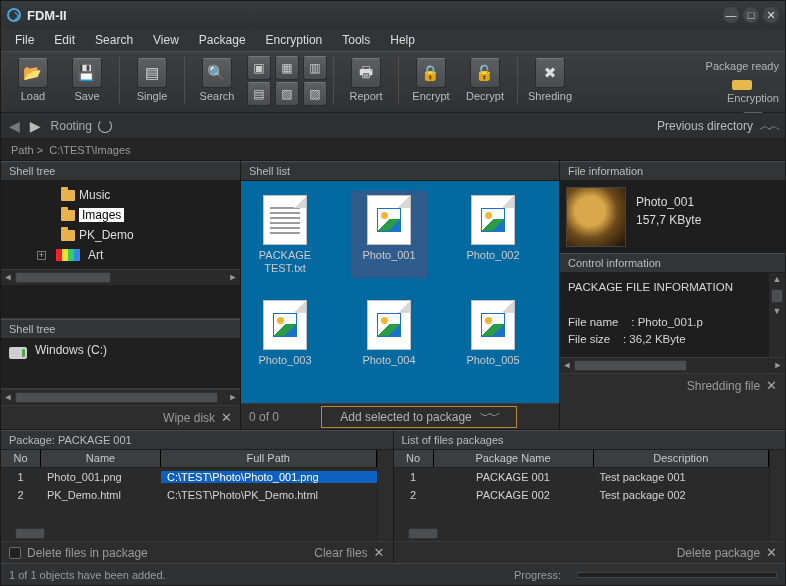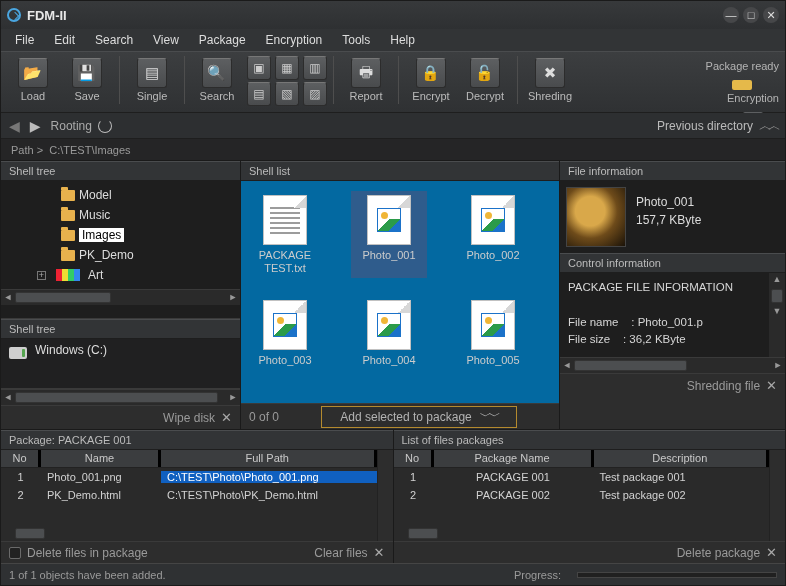--- a/index.html
+++ b/index.html
@@ -98,21 +98,21 @@
 .scroll-v{width:16px;position:absolute;right:0;top:0;bottom:0;background:#2a2a2a;}
 .scroll-v .arrT,.scroll-v .arrB{height:14px;text-align:center;color:#999;font-size:9px;line-height:13px;}
 .scroll-v .vthumb{margin:2px;background:#4c4e50;border:1px solid #333;border-radius:2px;height:14px;}
 .right-footer{height:24px;background:#2d2d2d;display:flex;align-items:center;justify-content:flex-end;padding:0 8px;gap:6px;color:#9a9a9a;border-top:1px solid #3a3a3a;}
 
 
 .bottom{height:134px;display:flex;border-top:1px solid #1a1a1a;}
 .botpanel{flex:1;display:flex;flex-direction:column;overflow:hidden;}
 .botpanel + .botpanel{border-left:1px solid #1a1a1a;}
 .grid-head{display:flex;background:#3b3d3f;height:18px;color:#c9c9c9;font-size:11px;border-bottom:1px solid #222;}
-.grid-head div{border-right:3px solid #000000;padding:2px 4px;text-align:center;}
+.grid-head div{border-right:1px solid #000000;padding:2px 4px;text-align:center;}
 .grid-body{background:#2a2a2a;flex:1;overflow:hidden;}
 .gr{display:flex;height:18px;align-items:center;color:#d2d2d2;font-size:11px;}
 .gr div{padding:0 6px;border-right:1px solid transparent;white-space:nowrap;overflow:hidden;text-align:left;}
 .gr .c1{text-align:center;}
 .cell-sel{background:#1060c0;color:#fff;}
 .grid-scroll-v{width:16px;background:#2d2d2d;border-left:1px solid #222;}
 .grid-wrap{display:flex;flex:1;overflow:hidden;}
 .bot-scroll-h{height:14px;background:#2a2a2a;position:relative;}
 .bot-scroll-h .thumb{position:absolute;left:14px;top:1px;height:11px;width:30px;background:#4c4e50;border:1px solid #333;border-radius:2px;}
 .bot-footer{height:22px;background:#2d2d2d;display:flex;align-items:center;padding:0 8px;color:#9a9a9a;gap:6px;border-top:1px solid #3a3a3a;}
@@ -239,24 +239,20 @@
   </div>
 
   <div class="main">
 
     <div class="left">
       <div class="panel-header">Shell tree</div>
       <div class="tree">
         <div class="tree-inner">
           <div class="tnode">
               <span class="folder-ic"></span>
-              <span class="lbl">Model</span>
-            </div>
-          <div class="tnode">
-              <span class="folder-ic"></span>
               <span class="lbl">Music</span>
             </div>
           <div class="tnode sel">
               <span class="folder-ic"></span>
               <span class="lbl">Images</span>
             </div>
           <div class="tnode">
               <span class="folder-ic"></span>
               <span class="lbl">PK_Demo</span>
             </div>

